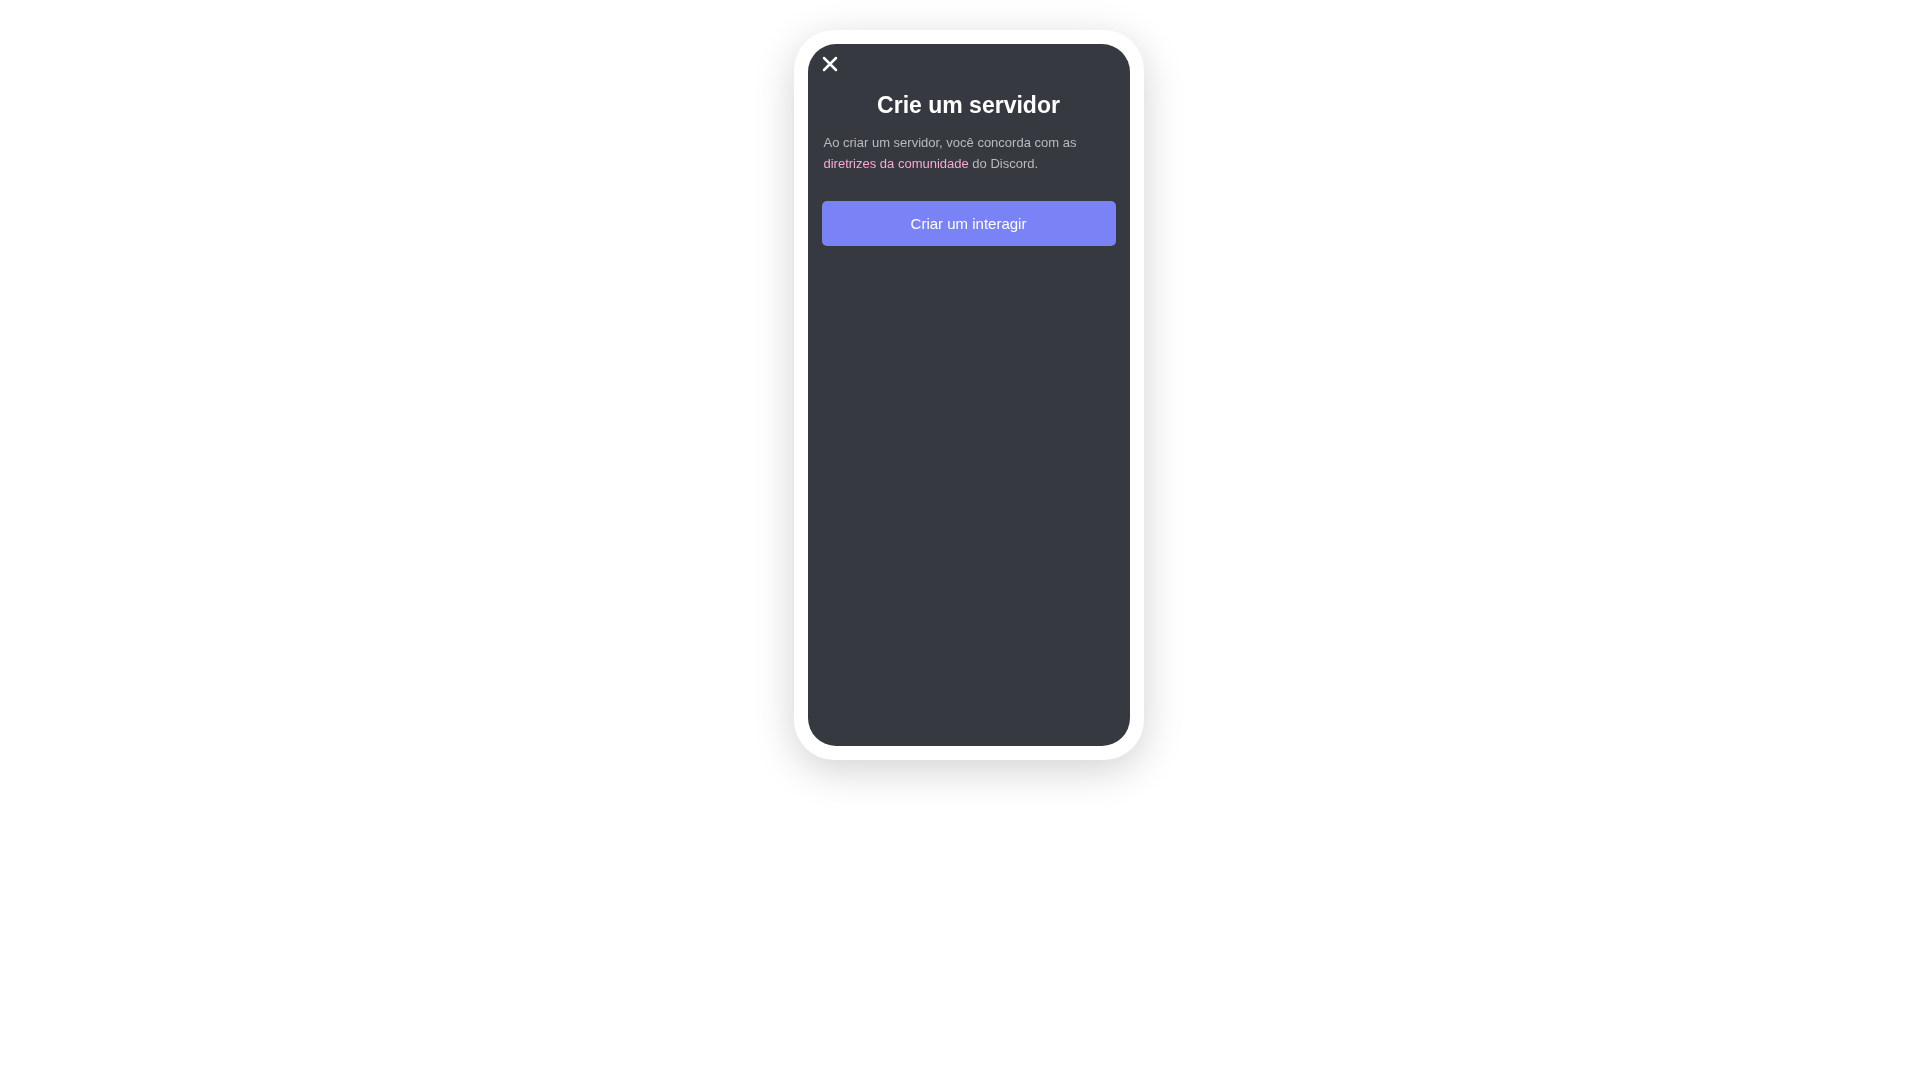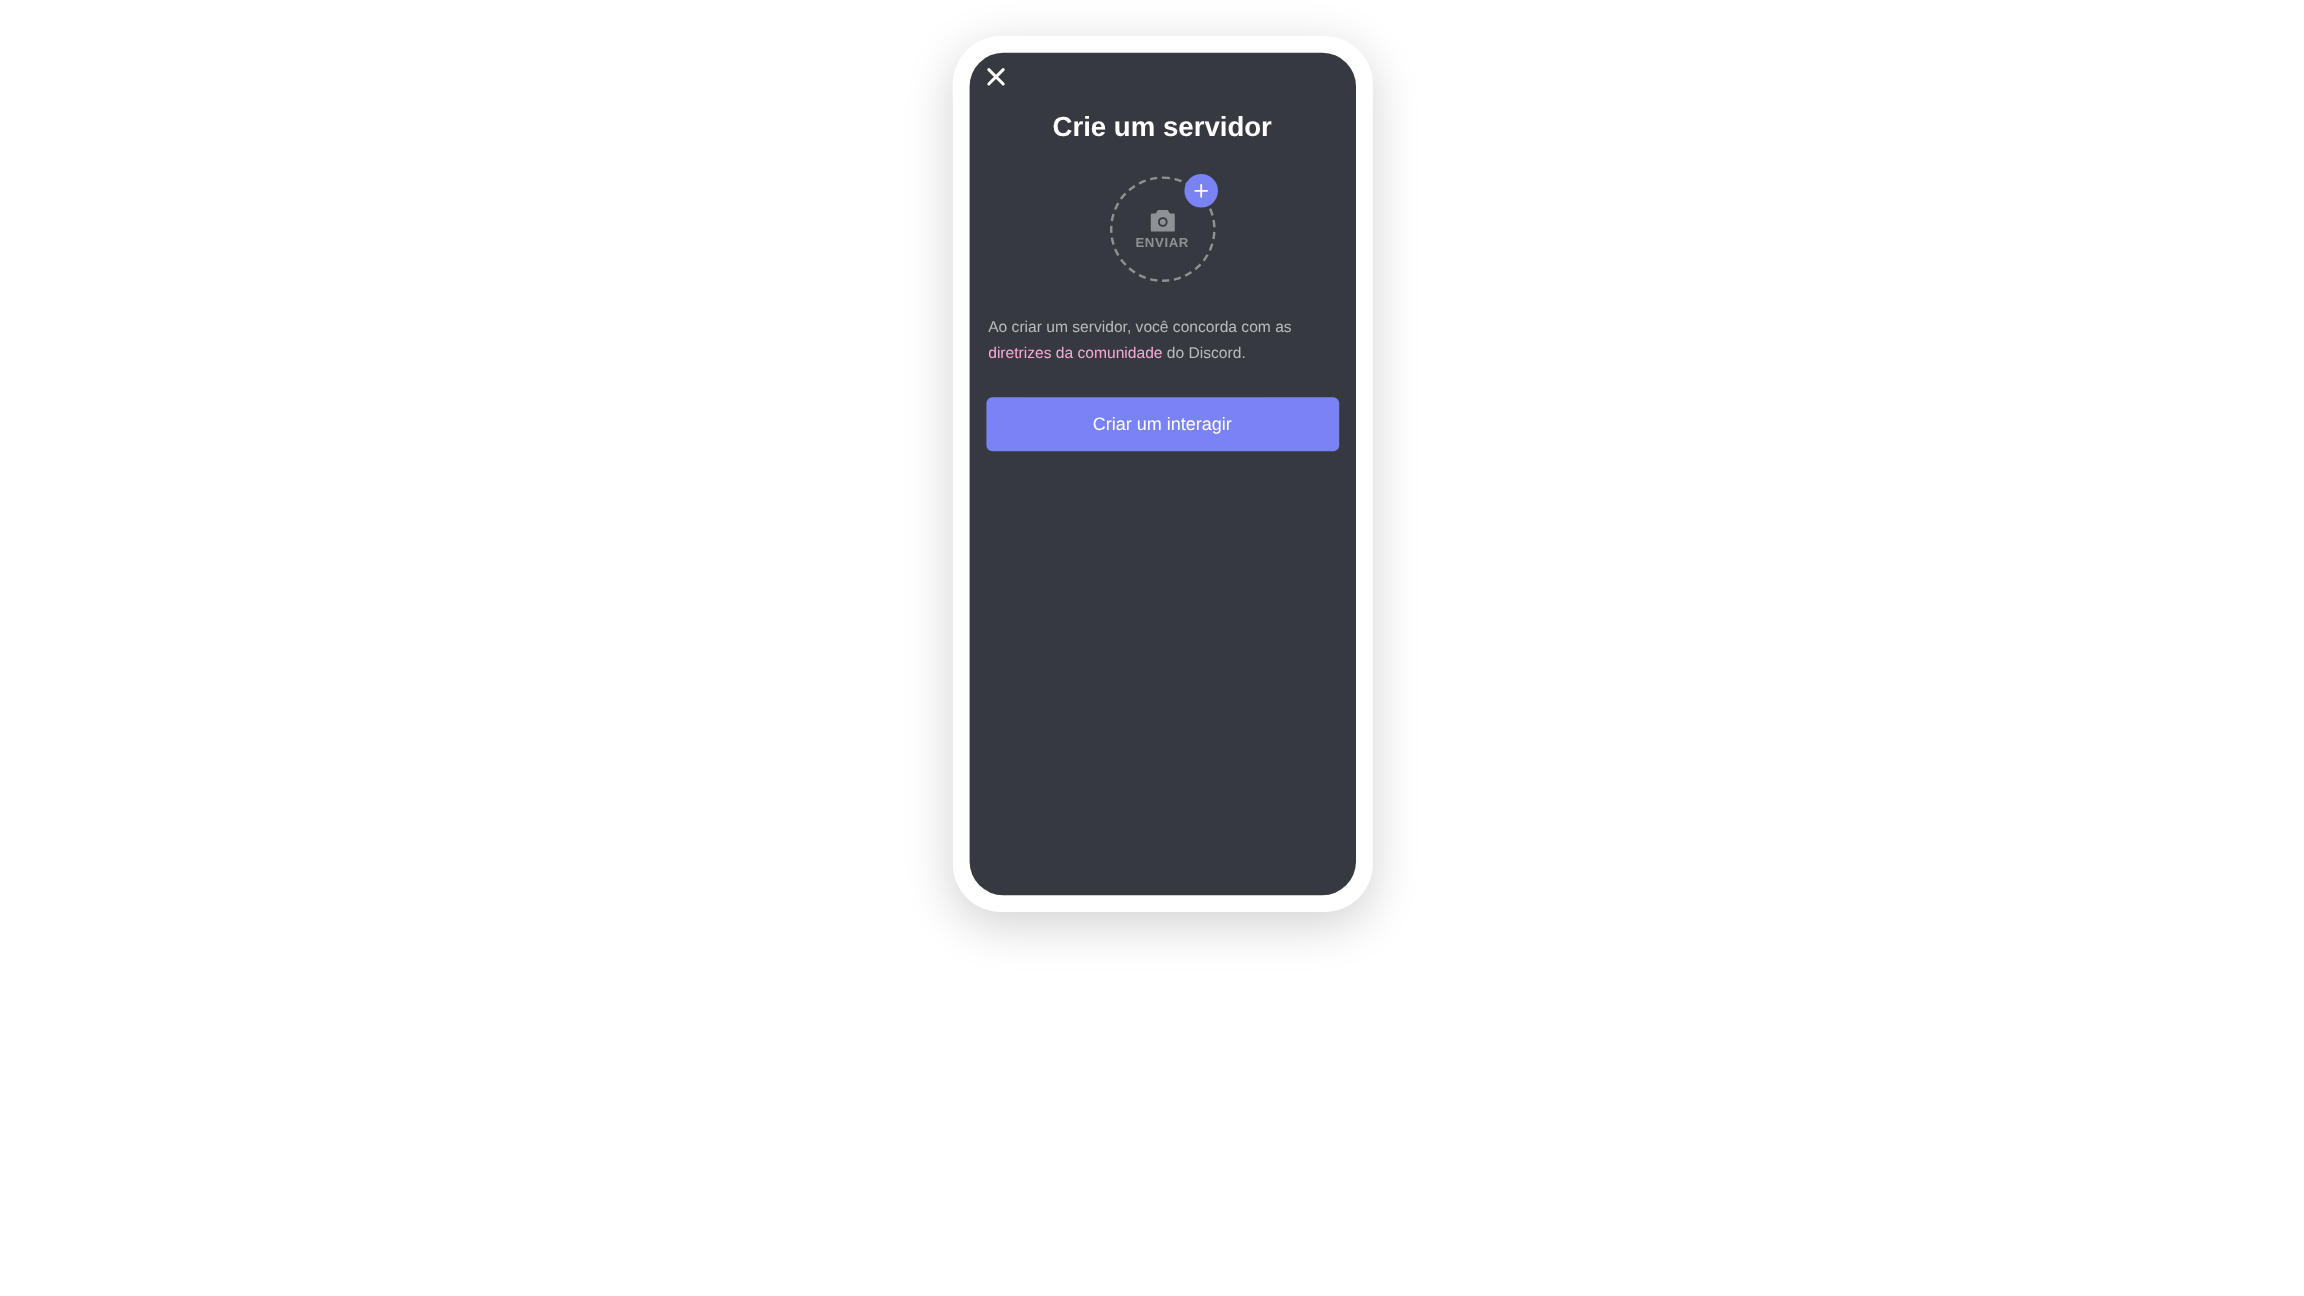--- a/index.html
+++ b/index.html
@@ -165,35 +165,20 @@
 <div class="phone-frame">
   <div class="screen">
     <div class="close-btn">
       <svg width="16" height="16" viewBox="0 0 16 16">
         <path d="M2 2 L14 14 M14 2 L2 14" stroke="#ffffff" stroke-width="2.5" stroke-linecap="round"></path>
       </svg>
     </div>
 
     <h1 class="title">Crie um servidor</h1>
 
-    <div class="upload-area">
-      <div class="upload-circle">
-        <svg class="camera-icon" width="24" height="20" viewBox="0 0 24 20">
-          <path d="M3 4 h3 l2-3 h8 l2 3 h3 a1 1 0 0 1 1 1 v13 a1 1 0 0 1 -1 1 h-18 a1 1 0 0 1 -1 -1 v-13 a1 1 0 0 1 1-1 z" fill="#8e9297"></path>
-          <circle cx="12" cy="11" r="4" fill="#36393f"></circle>
-          <circle cx="12" cy="11" r="2.5" fill="#8e9297"></circle>
-        </svg>
-        <div class="upload-label">ENVIAR</div>
-        <div class="plus-badge">
-          <svg width="14" height="14" viewBox="0 0 14 14">
-            <path d="M7 2 V12 M2 7 H12" stroke="#ffffff" stroke-width="1.5" stroke-linecap="round"></path>
-          </svg>
-        </div>
-      </div>
-    </div>
 
 
     <p class="terms">
       <span>Ao criar um servidor, você concorda com as </span><span class="terms-link">diretrizes da comunidade</span><span> do Discord.</span>
     </p>
 
     <button class="create-btn">Criar um interagir</button>
   </div>
 </div>
 

